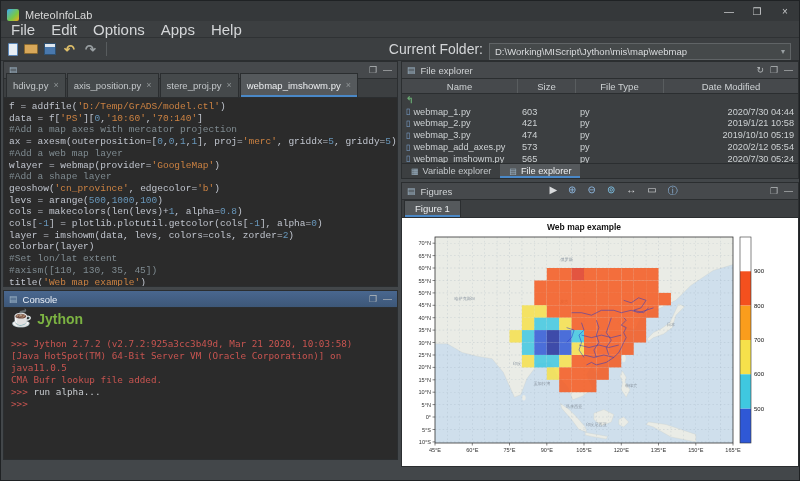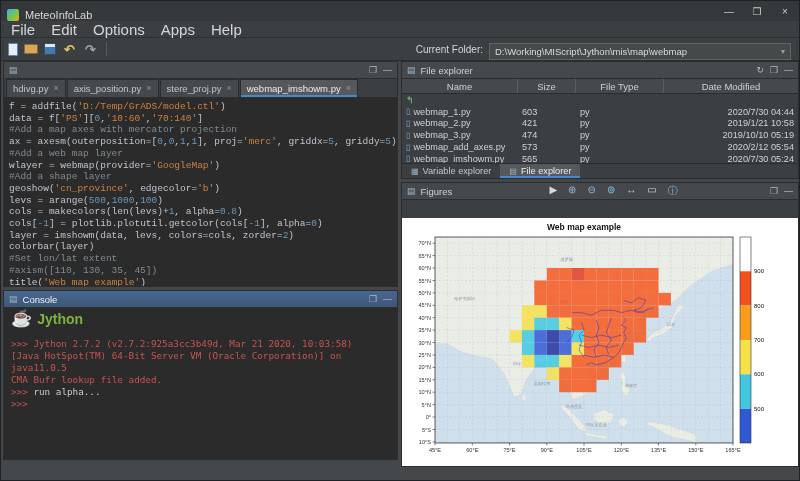--- a/index.html
+++ b/index.html
@@ -17,38 +17,38 @@
 .menubar{position:absolute;left:0;top:20px;width:100%;height:17px;background:#3c3f41;border-bottom:1px solid #2f3234;display:flex;align-items:center;color:#d4d6d8;font-size:15px;padding-left:2px}
 .menu-item{padding:0 8px}
 .toolbar{position:absolute;left:0;top:37px;width:100%;height:23px;background:#3c3f41;border-bottom:1px solid #2b2e30;display:flex;align-items:center;padding:0 4px}
 #tb-icons{display:flex;align-items:center}
 .tb-icon{display:inline-flex;align-items:center;justify-content:center;margin:0 3px}
 .tb-icon.glyph{font-size:13px;width:15px;font-weight:bold}
 .shape-new{width:10px;height:13px;background:#e8eef5;border:1px solid #5b87b8;border-radius:1px}
 .shape-open{width:14px;height:10px;background:#d8a85a;border:1px solid #8a6a30;border-radius:1px}
 .shape-save{width:12px;height:12px;background:#4978ad;border:1px solid #2e5070;box-shadow:inset 0 3px 0 #dfe7ef}
 .tb-sep{width:1px;height:14px;background:#585c5e;margin:0 5px}
-.cf-label{margin-left:auto;color:#d4d6d8;font-size:10px}
+.cf-label{margin-left:auto;color:#d4d6d8;font-size:14px}
 .cf-combo{width:302px;height:17px;margin:4px 4px 0 6px;background:#45494a;border:1px solid #606466;color:#dadcde;font-size:9.5px;display:flex;align-items:center;padding:0 5px}
 .cf-arrow{margin-left:auto;color:#9aa0a3;font-size:8px}
 
 
 .panel{position:absolute;background:#3c3f41;border:1px solid #2b2e30}
 .panel-header{height:17px;background:#46494c;display:flex;align-items:center;color:#d0d3d5;font-size:9.5px;padding:0 5px;border-bottom:1px solid #2b2e30;white-space:nowrap;overflow:hidden}
 .ph-icon{color:#9fb6c8;margin-right:5px;font-size:9px}
 .ph-controls{margin-left:auto;display:flex;gap:6px;color:#b8bcbe;font-size:9px;padding-left:6px}
 #console-panel .panel-header{background:linear-gradient(#49678f,#3d5778);color:#eaf0f8}
 #editor-panel{left:2px;top:60px;width:395px;height:226px}
 #console-panel{left:2px;top:289px;width:395px;height:170px}
 #file-explorer-panel{left:400px;top:60px;width:398px;height:118px}
 #figures-panel{left:400px;top:181px;width:398px;height:285px}
 
 
 .etabs{height:19px;background:#3c3f41;border-bottom:1px solid #2b2e30;display:flex;align-items:flex-end;padding-left:2px}
-.etab{height:18px;line-height:17px;padding:0 6px;color:#c3c7ca;font-size:9.5px;background:#45494b;margin-right:1px;border:1px solid #2b2e30;border-bottom:none;display:inline-flex;}
+.etab{height:24px;line-height:17px;padding:0 6px;color:#c3c7ca;font-size:9.5px;background:#45494b;margin-right:1px;border:1px solid #2b2e30;border-bottom:none;display:inline-flex;align-items:center}
 .etab.active{background:#55595c;box-shadow:inset 0 -2px #4a88c7;color:#eceef0}
 .tab-close{margin-left:5px;color:#8f9496;font-size:9px}
 .code-area{position:absolute;left:0;top:36px;right:0;bottom:0;background:#2b2b2b;padding:3px 0 0 5px;font-family:Liberation Mono, monospace;font-size:9.5px;line-height:11.7px;white-space:pre;overflow:hidden}
 .tk-d{color:#c0c5ce}.tk-s{color:#cc8242}.tk-n{color:#6897bb}.tk-c{color:#7f8b91}
 
 
 .console-body{position:absolute;left:0;top:17px;right:0;bottom:0;background:#2b2b2b;padding:5px 7px;font-family:"DejaVu Sans Mono",monospace;font-size:9.3px;line-height:12px;overflow:hidden}
 .jython-logo{display:flex;align-items:center;gap:5px;color:#7cb342;font-weight:bold;font-size:14px;margin-bottom:13px;font-family:"Liberation Sans",sans-serif}
 .cup{font-size:17px;color:#7cb342}
 .cl-r{color:#c75450}.cl-w{color:#c8ccd0}
@@ -227,20 +227,23 @@
           <span class="fig-tool" style="color:#8fb8e0">⊖</span>
           <span class="fig-tool" style="color:#7fc4e8">⊚</span>
           <span class="fig-tool" style="color:#d8dadc">↔</span>
           <span class="fig-tool" style="color:#d8dadc">▭</span>
           <span class="fig-tool" style="color:#8fb8e0">ⓘ</span>
         </span>
       <span class="ph-controls">
         <span>❐</span>
         <span>—</span>
       </span>
+    </div>
+    <div class="fig-tabbar">
+      <span class="fig-tab">Figure 1</span>
     </div>
     <div class="fig-plot">
       <svg id="map-svg" width="396" height="248" viewBox="0 0 396 248" xmlns="http://www.w3.org/2000/svg">
           <rect x="0" y="0" width="396" height="248" fill="#ffffff"></rect>
           <defs>
             <clipPath id="mc">
               <rect x="33" y="19" width="298" height="206"></rect>
             </clipPath>
           </defs>
           <rect x="33" y="19" width="298" height="206" fill="#cfdfec"></rect>

